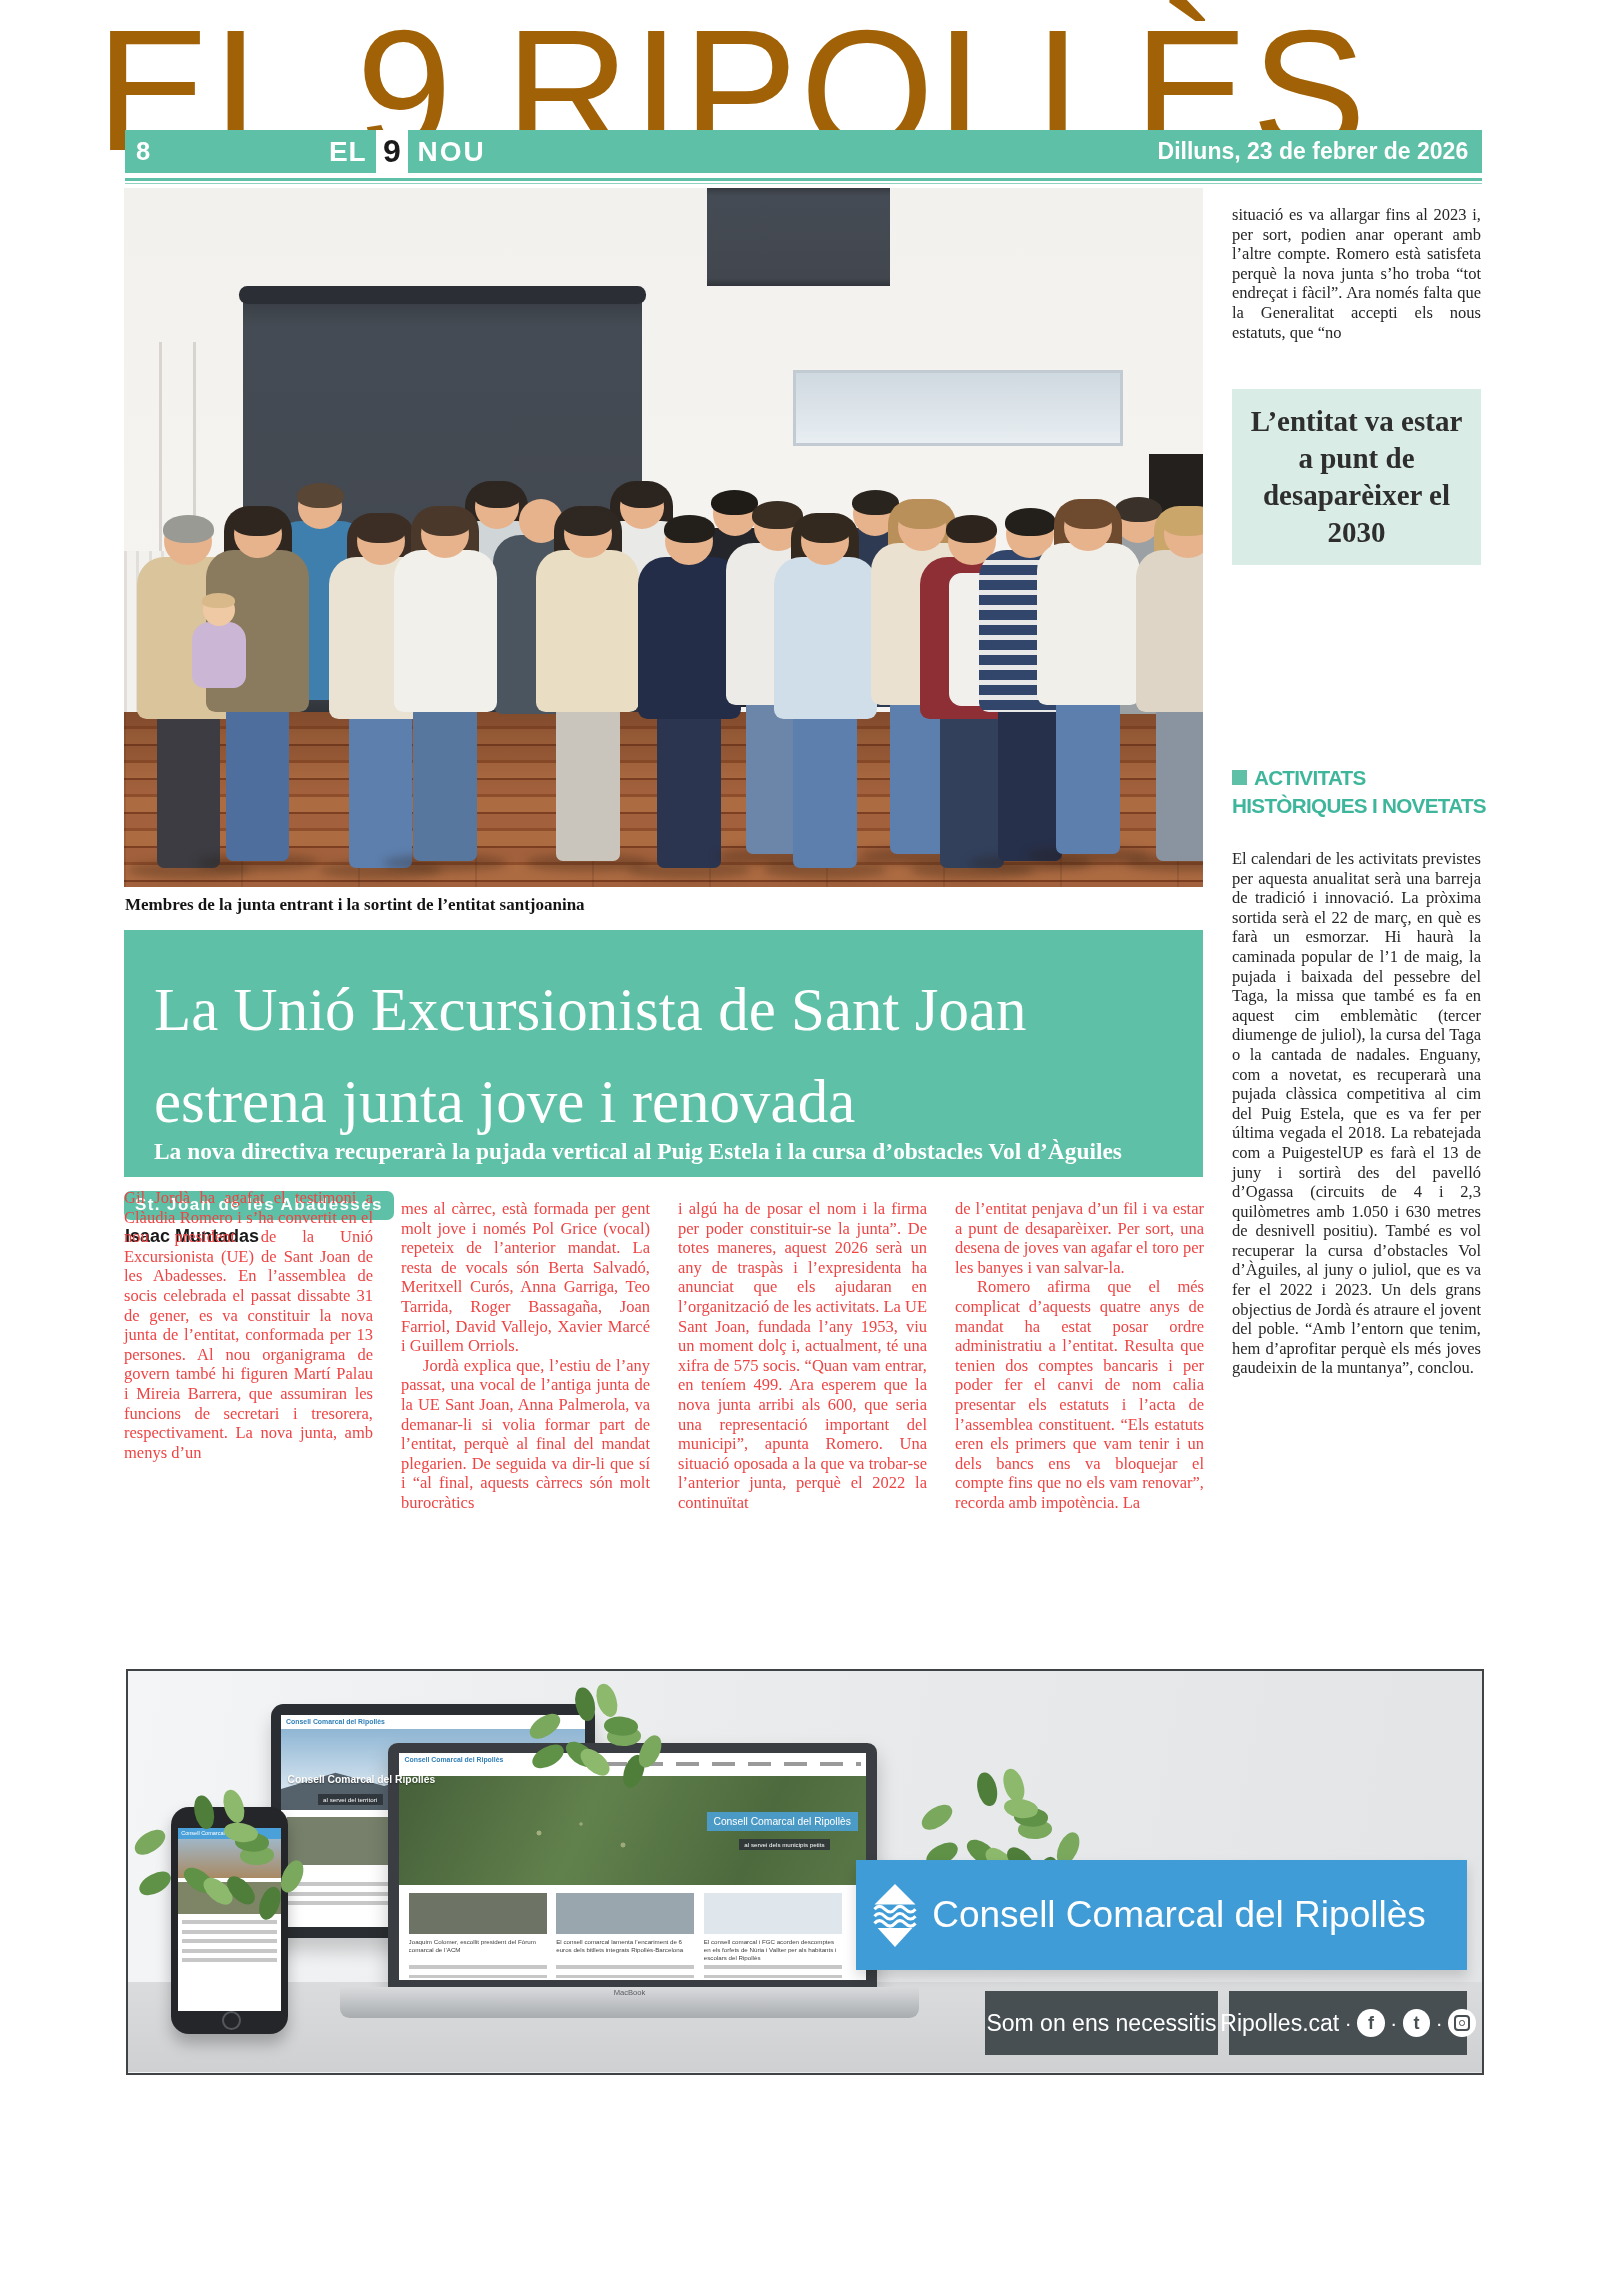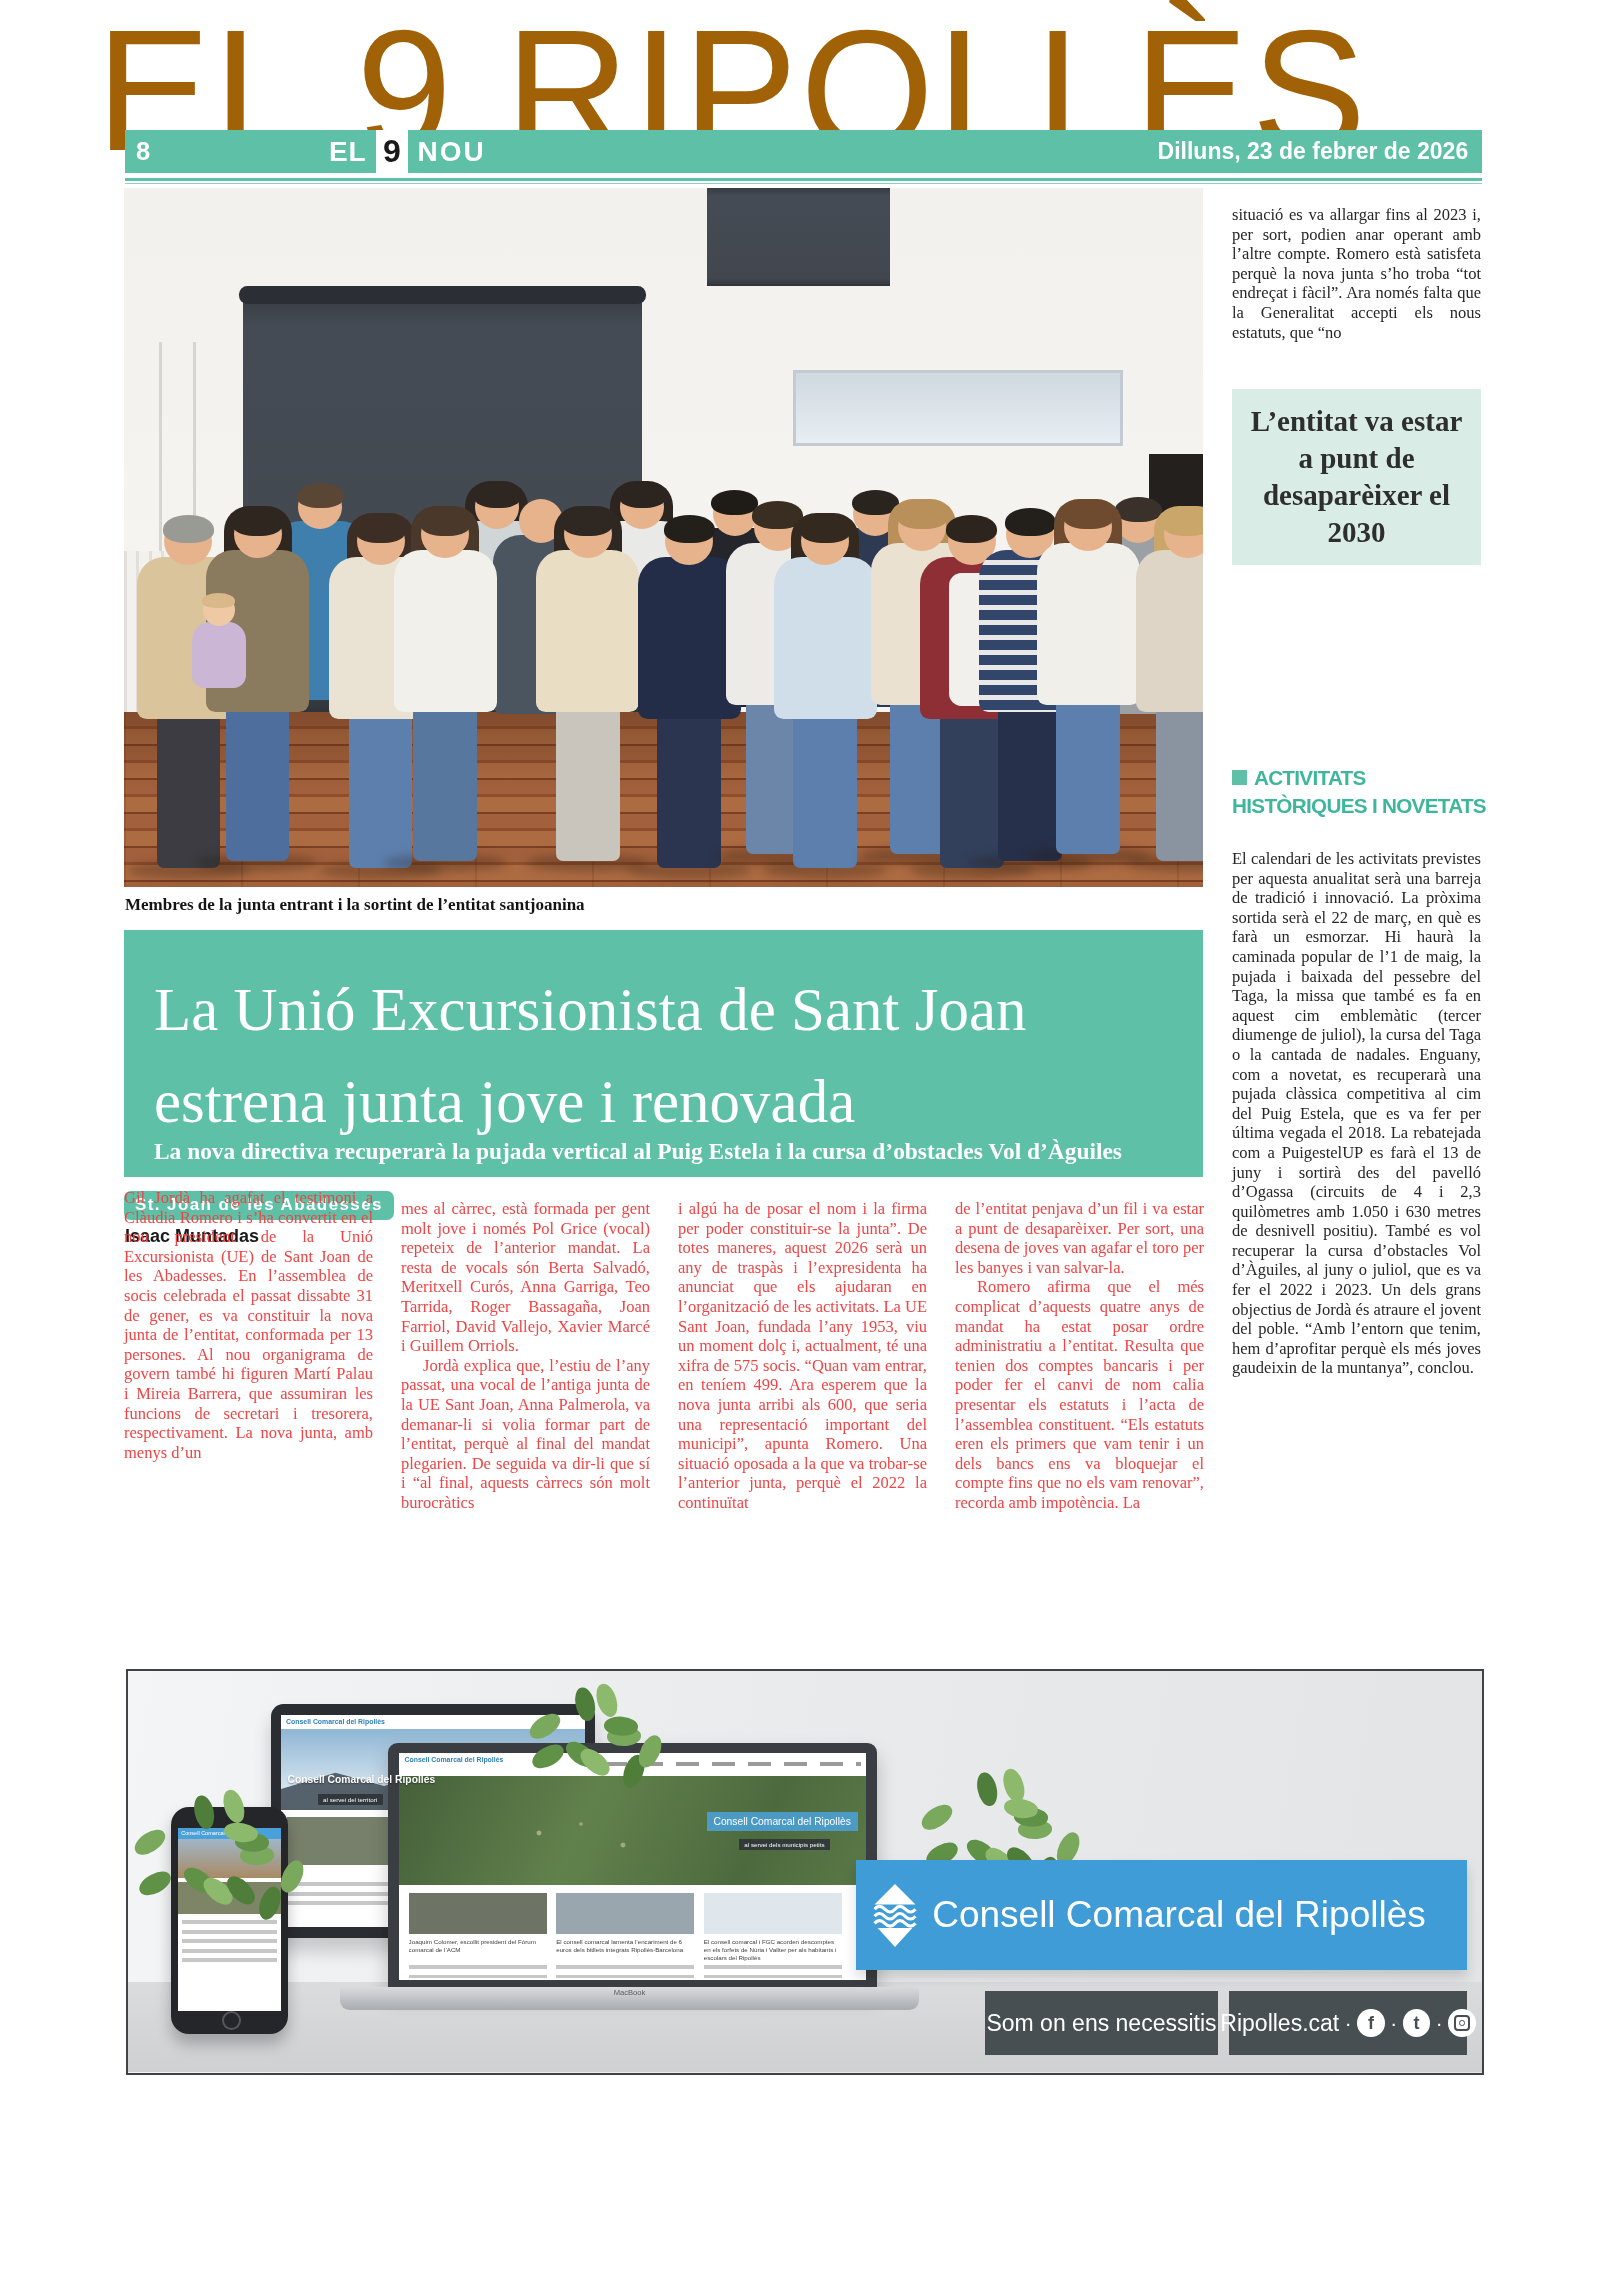--- a/index.html
+++ b/index.html
@@ -111,21 +111,21 @@
   .lap-title{position:absolute;right:8.3px;top:36px;background:#4aa0d8e0;color:#fff;z-index:2;
     font-family:"Liberation Sans",sans-serif;font-size:10.3px;padding:4.1px 6.9px;}
   .lap-chip{position:absolute;right:36px;top:63px;background:#2d3338dd;color:#fff;z-index:2;
     font-family:"Liberation Sans",sans-serif;font-size:6.2px;padding:2.1px 5.5px;}
   .cards{display:flex;gap:9.6px;padding:8.3px 9.6px;}
   .card{width:138px;}
   .card .img{height:41px;margin-bottom:4.1px;}
   .card .t{font-family:"Liberation Sans",sans-serif;font-size:6.2px;line-height:7.6px;color:#3d3d3d;
     height:23.4px;overflow:hidden;}
   .card .b{height:13.8px;margin-top:2.8px;}
-  .lap-base{position:absolute;left:212px;top:316px;width:579px;height:23px;
+  .lap-base{position:absolute;left:212px;top:316px;width:579px;height:31px;
     background:linear-gradient(#d9dbdd,#a9acaf);border-radius:0 0 9.6px 9.6px;
     font-family:"Liberation Sans",sans-serif;font-size:7.6px;color:#5a5d60;text-align:center;line-height:12.4px;}
   .phone{position:absolute;left:43px;top:136px;width:117px;height:227px;background:#24262a;
     border-radius:18px;padding:20.7px 6.9px 23.4px;box-sizing:border-box;box-shadow:0 9.6px 15px rgba(0,0,0,.25);}
   .phone-screen{width:100%;height:100%;background:#fff;overflow:hidden;}
   .ph-band{background:#4aa0d8;color:#fff;font-family:"Liberation Sans",sans-serif;font-size:5.5px;
     padding:2.8px 3.4px;white-space:nowrap;overflow:hidden;}
   .ph-img1{height:39px;background:linear-gradient(#a0b6c6,#a98a64);}
   .ph-img2{height:32px;background:#7d8566;margin-top:4.1px;}
   .homebtn{position:absolute;left:50%;bottom:4.1px;width:15px;height:15px;margin-left:-7.6px;

